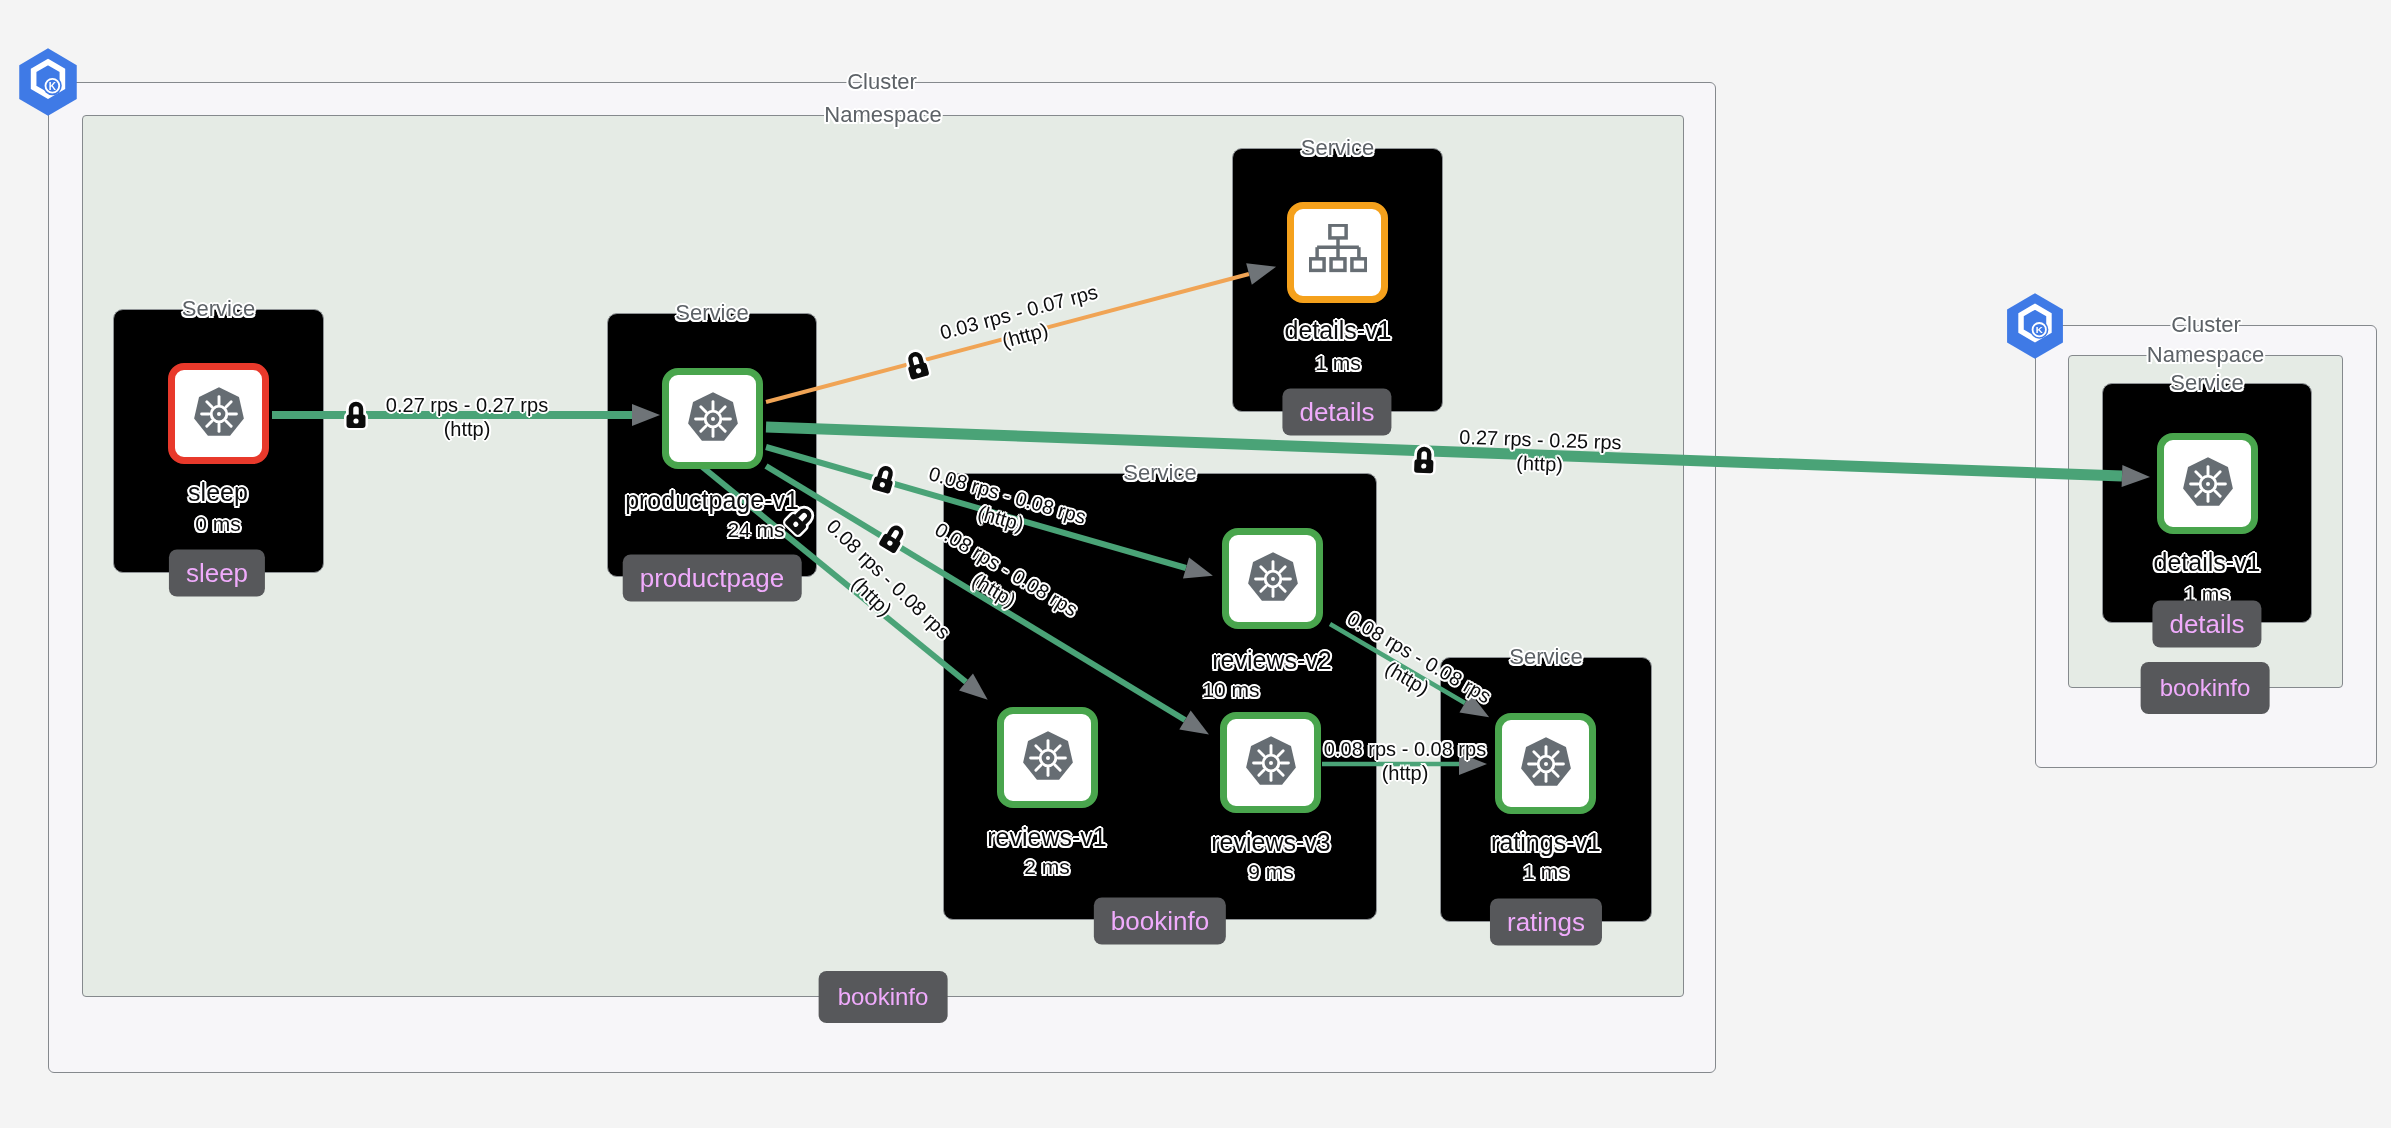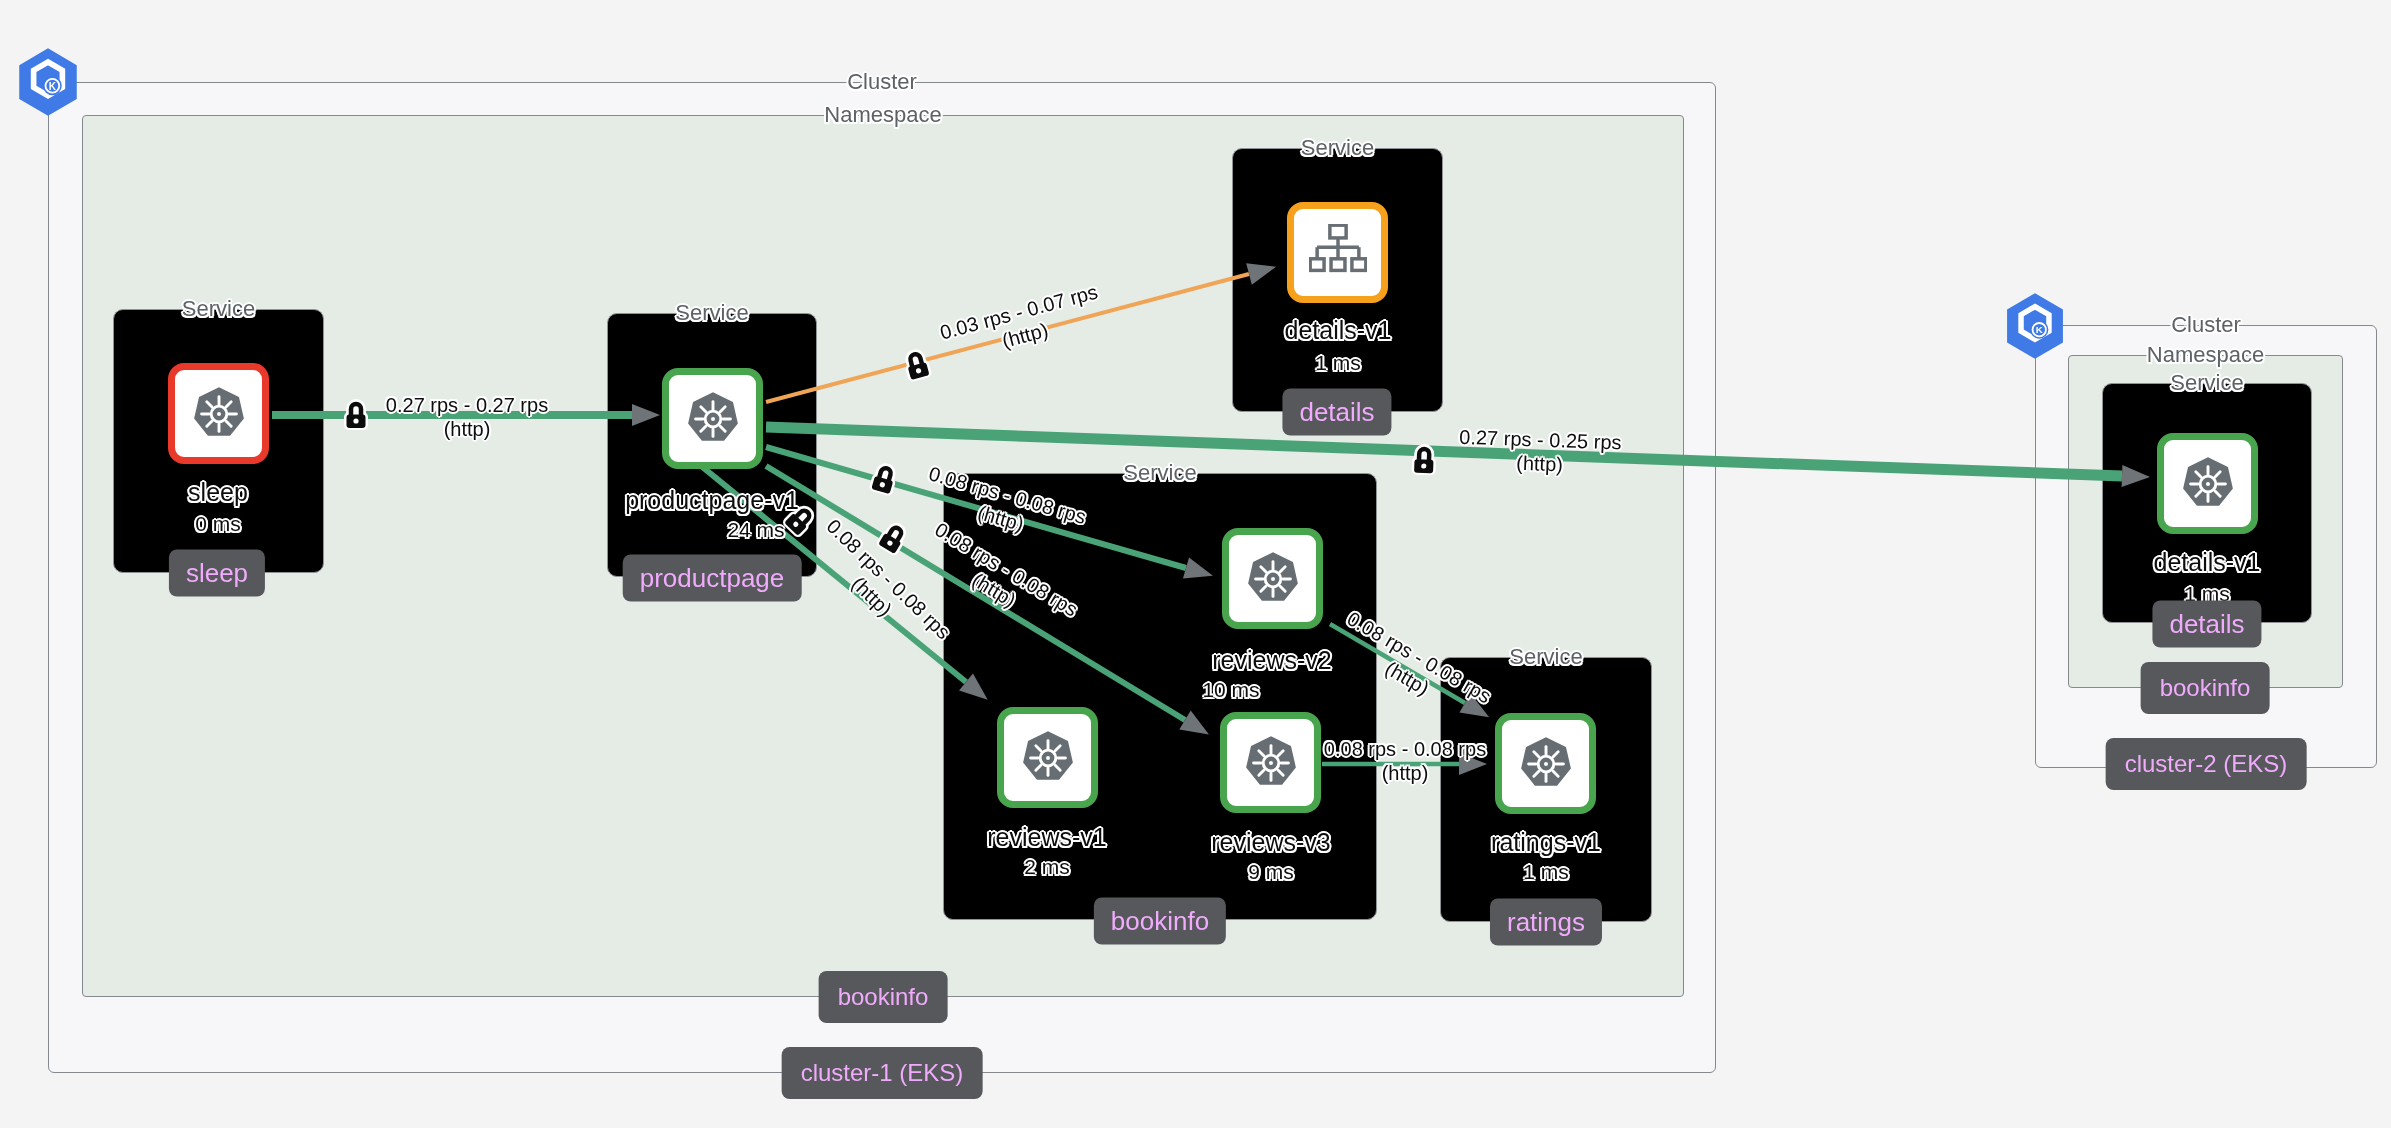--- a/index.html
+++ b/index.html
@@ -268,23 +268,21 @@
   <div class="nms halo" style="left:2207px;top:582px;">1 ms</div>
 
   <div class="badge" style="left:217px;top:573px;">sleep</div>
   <div class="badge" style="left:712px;top:578px;">productpage</div>
   <div class="badge" style="left:1337px;top:412px;">details</div>
   <div class="badge" style="left:1160px;top:921px;">bookinfo</div>
   <div class="badge" style="left:1546px;top:922px;">ratings</div>
   <div class="badge" style="left:2207px;top:624px;">details</div>
 
   <div class="badge big" style="left:883px;top:997px;">bookinfo</div>
-  <div class="badge big" style="left:882px;top:1073px;">cluster-1 (EKS)</div>
   <div class="badge big" style="left:2205px;top:688px;">bookinfo</div>
-  <div class="badge big" style="left:2206px;top:764px;">cluster-2 (EKS)</div>
 
   <svg class="khexicon" style="left:16px;top:47px;" width="64" height="70">
       <use href="#khex"></use>
     </svg>
   <svg class="khexicon" style="left:2004px;top:292px;" width="62" height="68">
       <use href="#khex"></use>
     </svg>
 
 </div>
 

